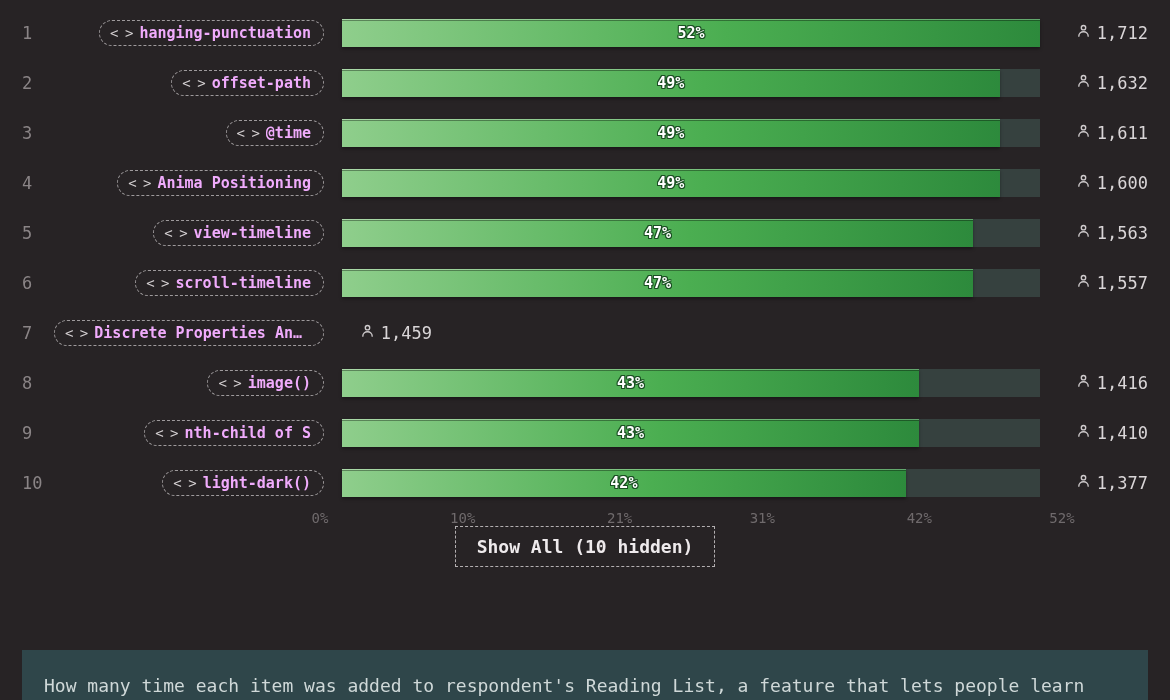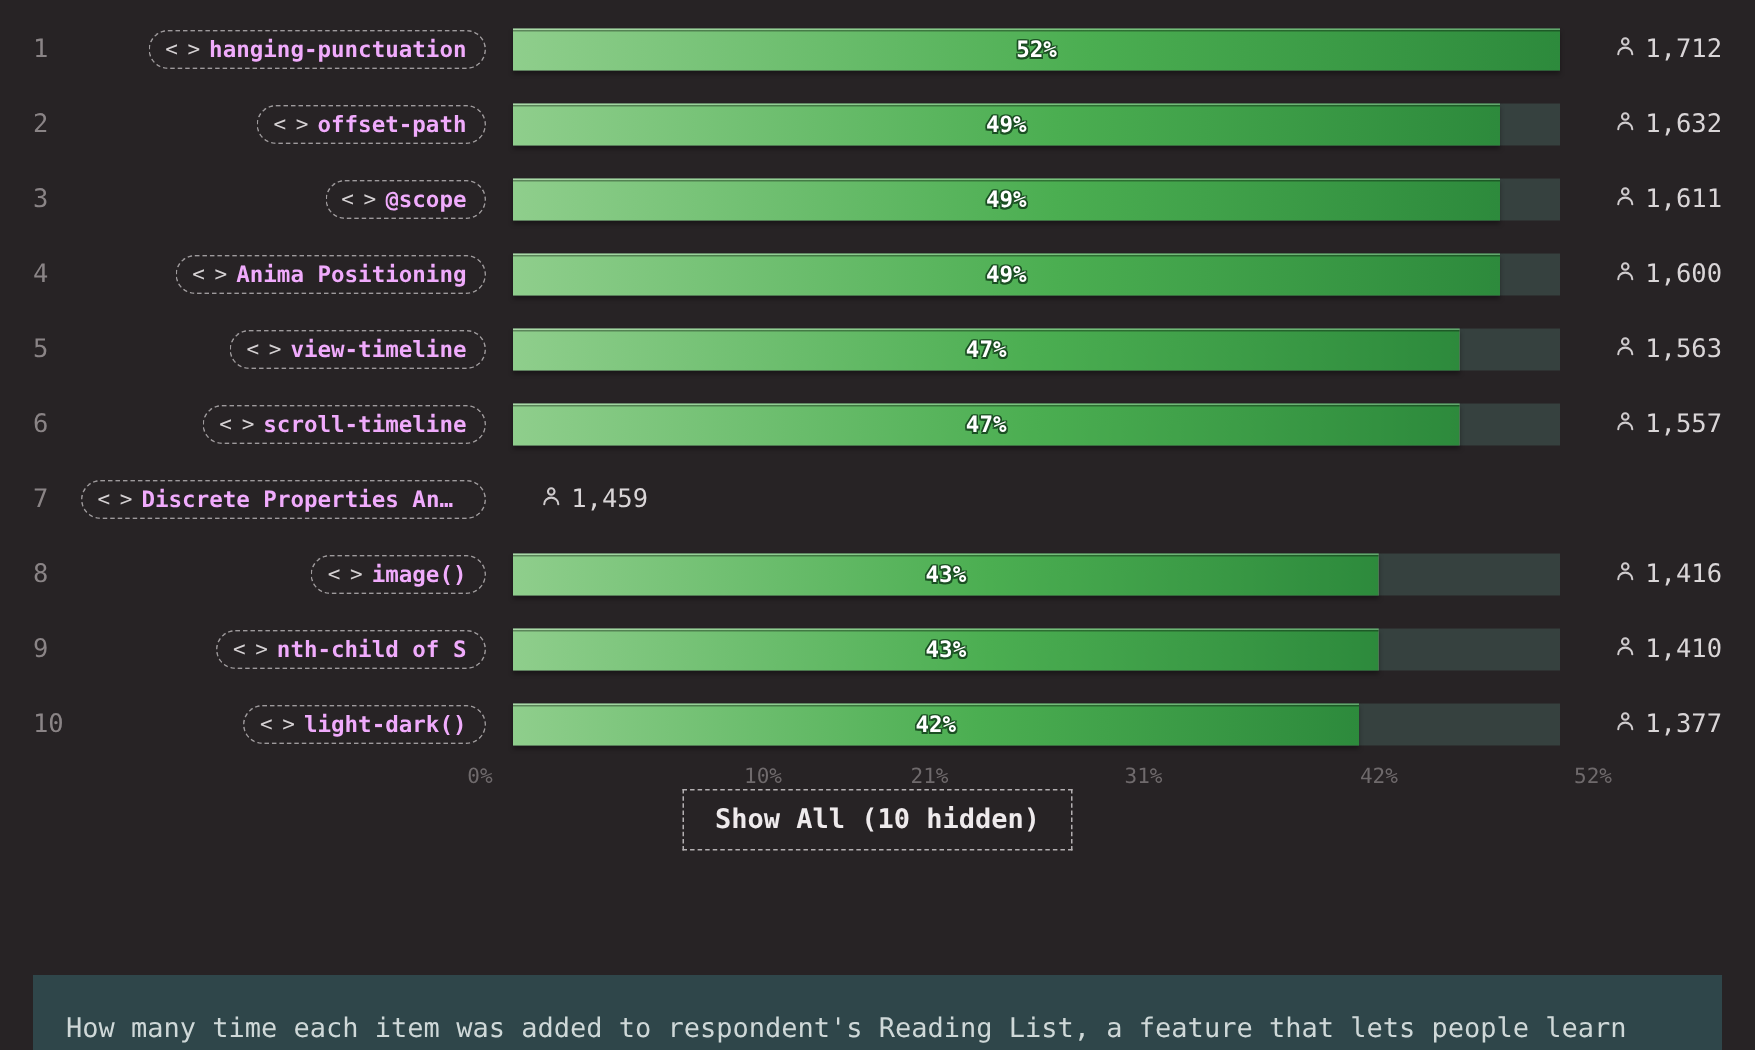--- a/index.html
+++ b/index.html
@@ -185,21 +185,21 @@
           </svg>
         </span>
         <span>1,632</span>
       </div>
     </div>
     <div class="row">
       <div class="rank">3</div>
       <div class="label-col">
         <div class="pill">
           <span class="code-icon">&lt; &gt;</span>
-          <span class="pill-label">@scope</span>
+          <span class="pill-label">@time</span>
         </div>
       </div>
       <div class="bar-track">
         <div class="bar-fill" style="width: 94.2308%;"></div>
         <div class="bar-pct" style="left: 47.1154%;">49%</div>
       </div>
       <div class="count-col">
         <span class="person-icon">
           <svg width="15" height="15" viewBox="0 0 24 24" fill="none" stroke="#cfcbcd" stroke-width="2.2" stroke-linecap="round" stroke-linejoin="round">
             <circle cx="12" cy="7.5" r="3.5"></circle>
@@ -356,21 +356,21 @@
             <path d="M4.5 21c0-4 3.4-7 7.5-7s7.5 3 7.5 7"></path>
           </svg>
         </span>
         <span>1,377</span>
       </div>
     </div>
   </div>
 
 <div class="axis" id="axis">
     <span class="tick" style="left: 0%;">0%</span>
-    <span class="tick" style="left: 19.2308%; margin-left: 46px;">10%</span>
+    <span class="tick" style="left: 19.2308%;">10%</span>
     <span class="tick" style="left: 40.3846%;">21%</span>
     <span class="tick" style="left: 59.6154%;">31%</span>
     <span class="tick" style="left: 80.7692%;">42%</span>
     <span class="tick" style="left: 100%;">52%</span>
   </div>
 
 <div class="show-all-wrap">
   <button class="show-all">Show All (10 hidden)</button>
 </div>
 

